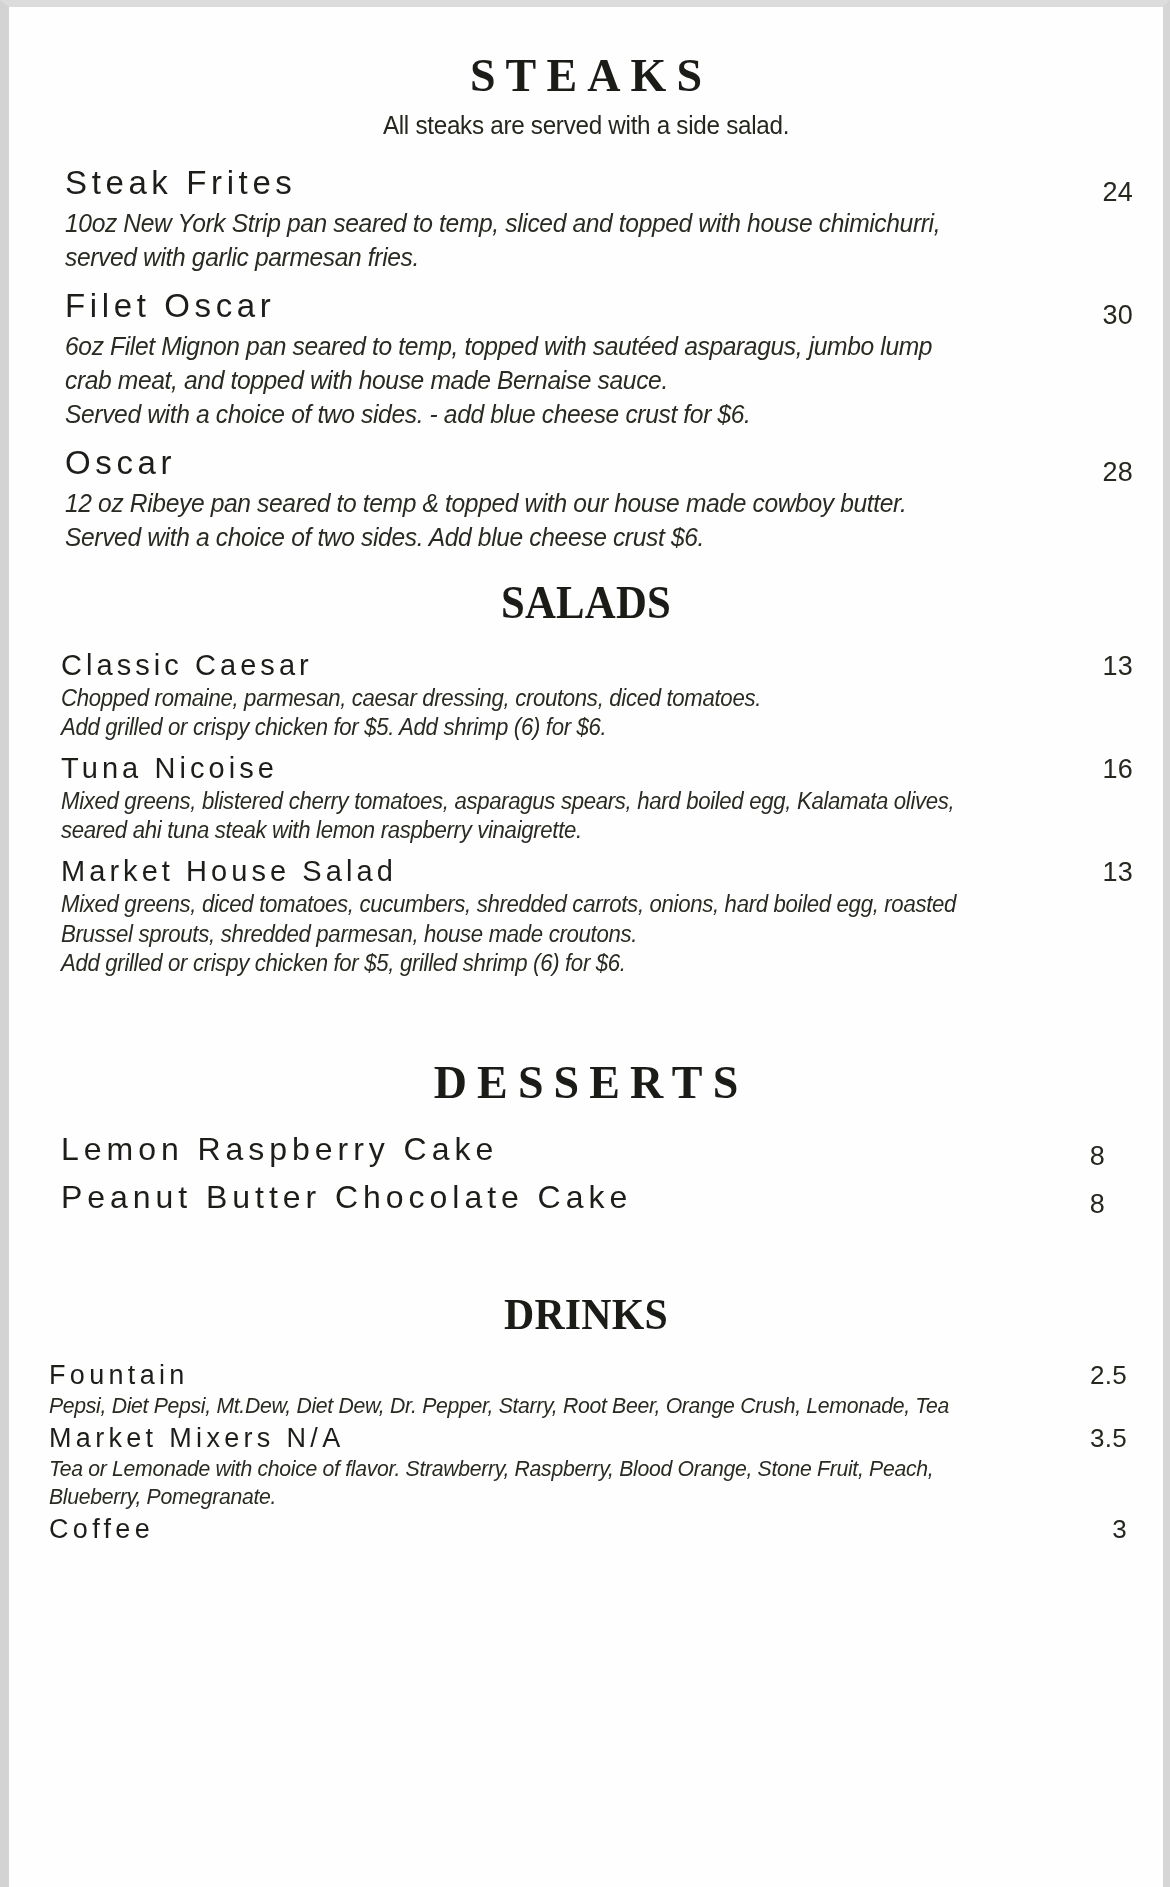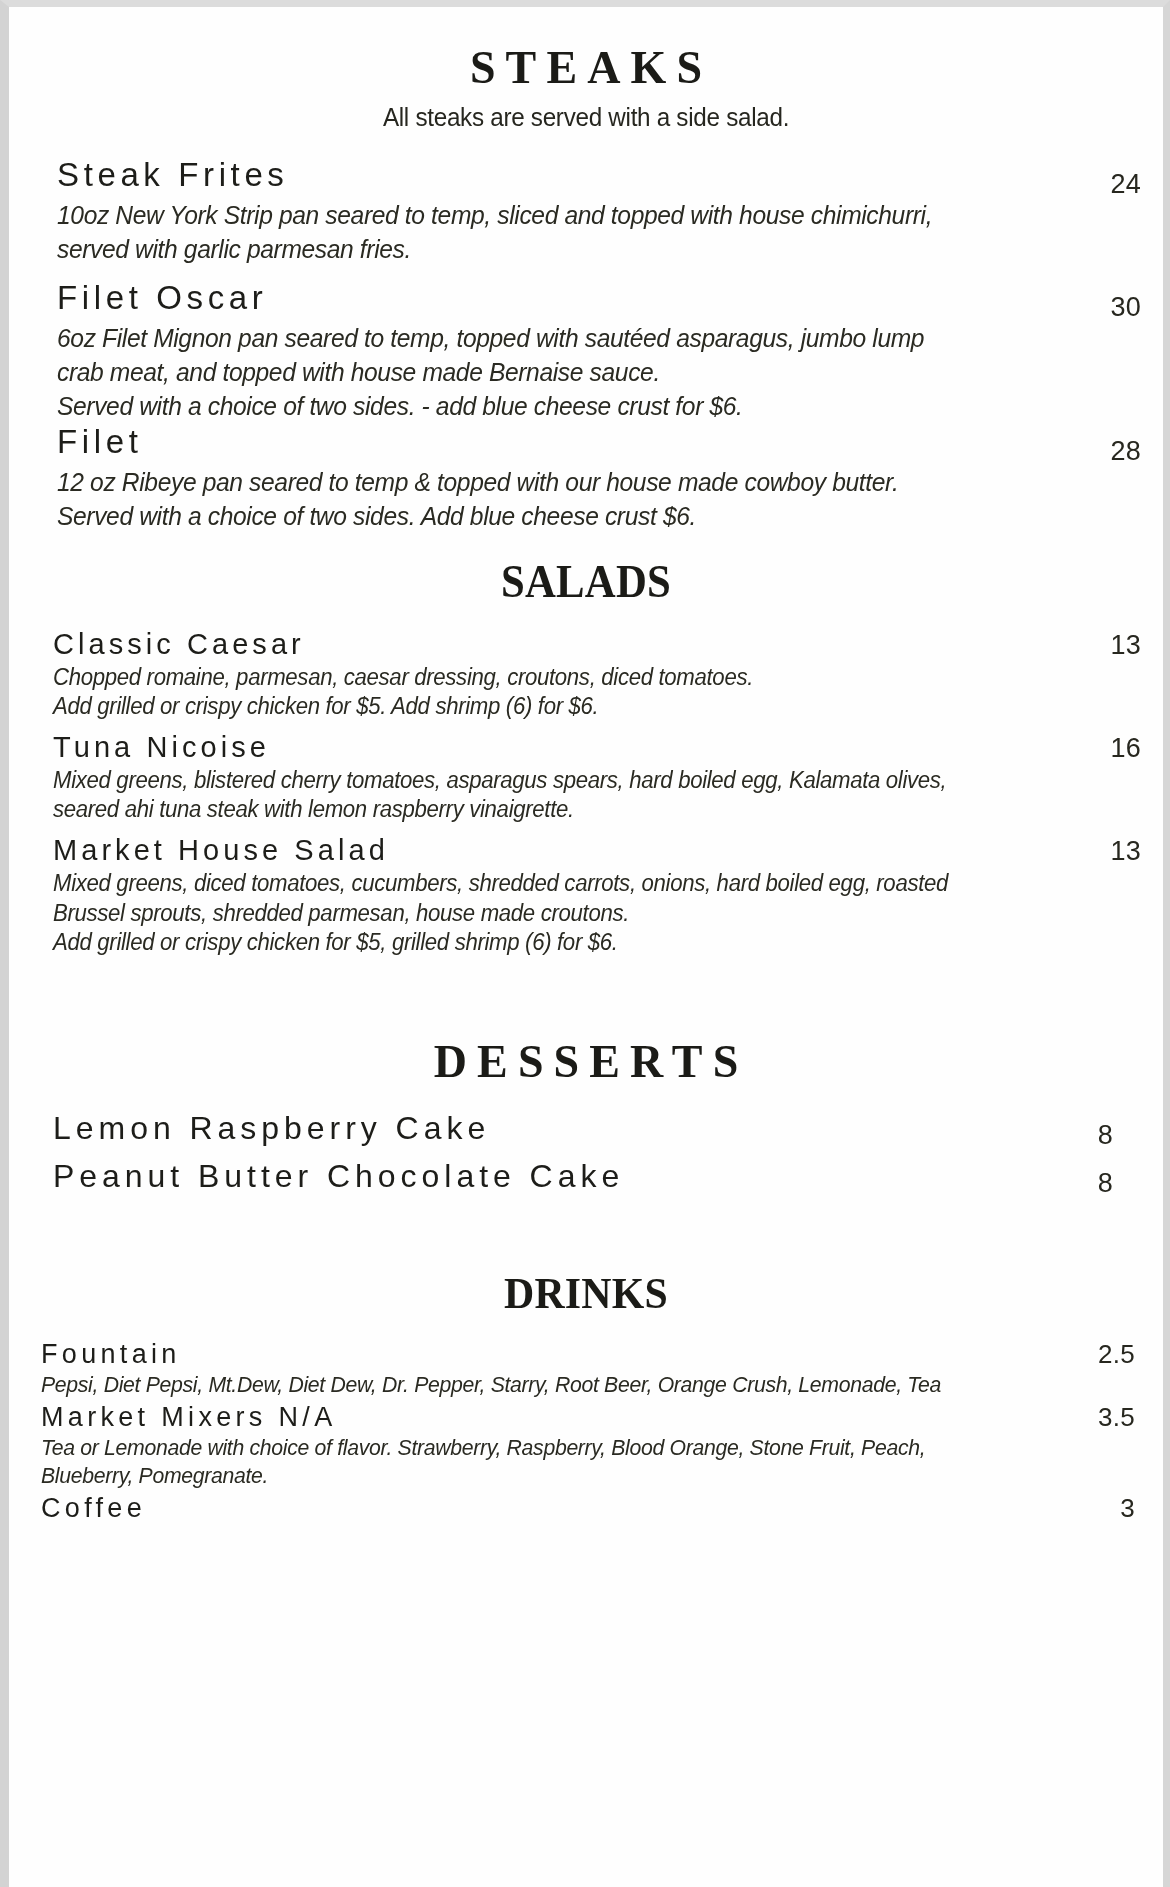--- a/index.html
+++ b/index.html
@@ -19,21 +19,21 @@
     border-left: 9px solid #d3d3d3;
     border-top: 7px solid #dcdcdc;
     border-right: 7px solid #d6d6d6;
     overflow: hidden;
   }
   .inner {
     position: relative;
     width: 100%;
     height: 100%;
     background: #fefefe;
-    padding: 0;
+    padding: 8px;
     box-sizing: border-box;
   }
 
   
   .sect-head {
     text-align: center;
     font-family: "Liberation Serif", "DejaVu Serif", serif;
     font-weight: 700;
     color: #1b1b17;
   }
@@ -147,35 +147,35 @@
         <div class="item-row">
           <div class="item-name">Steak Frites</div>
           <div class="item-price" style="transform:translateY(7px);">24</div>
         </div>
         <div class="desc" style="margin-top:5px;">
           <div>10oz New York Strip pan seared to temp, sliced and topped with house chimichurri,</div>
           <div>served with garlic parmesan fries.</div>
         </div>
       </div>
 
-      <div class="item" style="">
+      <div class="item" style="margin-bottom:13px;">
         <div class="item-row">
           <div class="item-name">Filet Oscar</div>
           <div class="item-price" style="transform:translateY(7px);">30</div>
         </div>
         <div class="desc" style="margin-top:5px;">
           <div>6oz Filet Mignon pan seared to temp, topped with sautéed asparagus, jumbo lump</div>
           <div>crab meat, and topped with house made Bernaise sauce.</div>
           <div>Served with a choice of two sides. - add blue cheese crust for $6.</div>
         </div>
       </div>
 
       <div class="item">
         <div class="item-row">
-          <div class="item-name">Filet</div>
+          <div class="item-name">Oscar</div>
           <div class="item-price" style="transform:translateY(7px);">28</div>
         </div>
         <div class="desc" style="margin-top:5px;">
           <div>12 oz Ribeye pan seared to temp &amp; topped with our house made cowboy butter.</div>
           <div>Served with a choice of two sides. Add blue cheese crust $6.</div>
         </div>
       </div>
 
     </div>
   </div>

